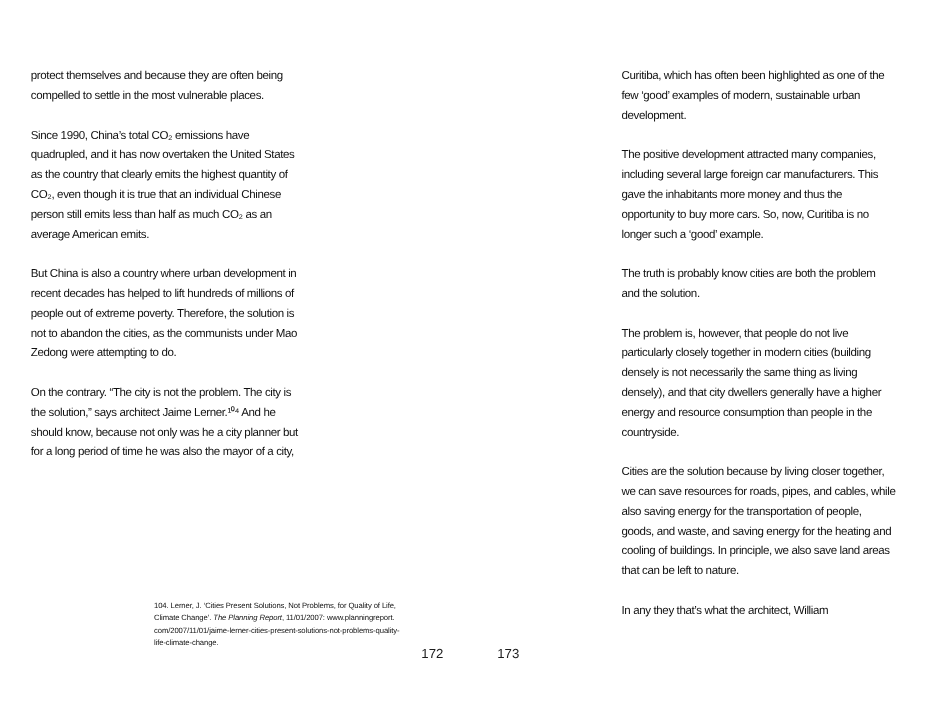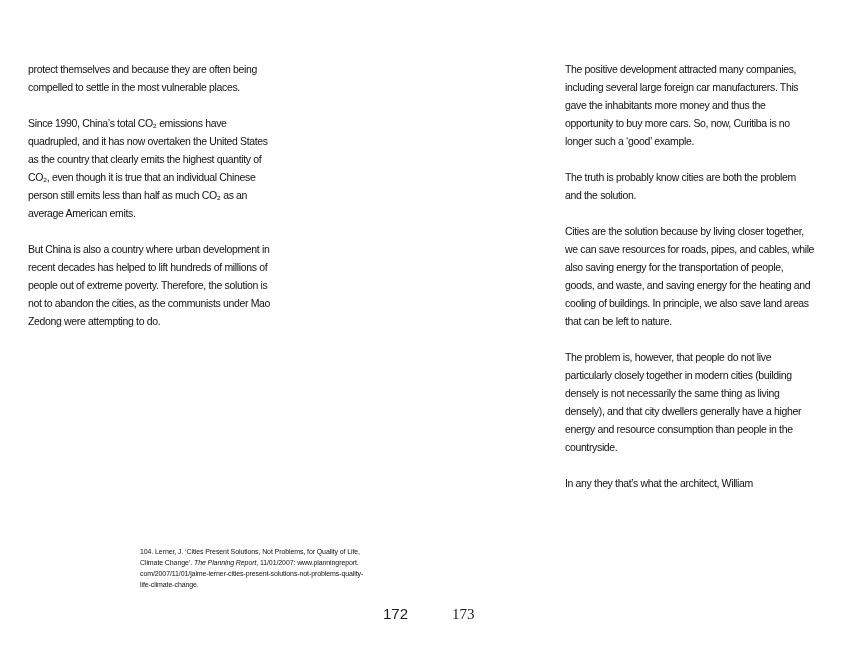--- a/index.html
+++ b/index.html
@@ -28,69 +28,76 @@
     width: 262px;
     color: #111111;
     font-size: 7px;
     line-height: 11px;
     letter-spacing: -0.1px;
   }
   .fn-line { white-space: pre; }
   .italic { font-style: italic; }
   .page-num {
     position: absolute;
-    top: 608px;
+    top: 588px;
     color: #1c1c1c;
-    font-size: 15px;
+    font-size: 12px;
     line-height: 12px;
   }
   .page-num-left  { left: 383px; }
-  .page-num-right { left: 452px; font-family: Liberation Serif, serif; }
+  .page-num-right { left: 452px; }
 </style>
 </head>
 <body>
 
 <div class="spread">
 
   <div class="text-col col-left">
     <div class="para">protect themselves and because they are often being
 compelled to settle in the most vulnerable places.</div>
     <div class="para">Since 1990, China’s total CO₂ emissions have
 quadrupled, and it has now overtaken the United States
 as the country that clearly emits the highest quantity of
 CO₂, even though it is true that an individual Chinese
 person still emits less than half as much CO₂ as an
 average American emits.</div>
     <div class="para">But China is also a country where urban development in
 recent decades has helped to lift hundreds of millions of
 people out of extreme poverty. Therefore, the solution is
 not to abandon the cities, as the communists under Mao
 Zedong were attempting to do.</div>
+    <div class="para">On the contrary. “The city is not the problem. The city is
+the solution,” says architect Jaime Lerner.¹⁰⁴ And he
+should know, because not only was he a city planner but
+for a long period of time he was also the mayor of a city,</div>
   </div>
 
   <div class="text-col col-right">
+    <div class="para">Curitiba, which has often been highlighted as one of the
+few ‘good’ examples of modern, sustainable urban
+development.</div>
     <div class="para">The positive development attracted many companies,
 including several large foreign car manufacturers. This
 gave the inhabitants more money and thus the
 opportunity to buy more cars. So, now, Curitiba is no
 longer such a ‘good’ example.</div>
     <div class="para">The truth is probably know cities are both the problem
 and the solution.</div>
+    <div class="para">The problem is, however, that people do not live
+particularly closely together in modern cities (building
+densely is not necessarily the same thing as living
+densely), and that city dwellers generally have a higher
+energy and resource consumption than people in the
+countryside.</div>
     <div class="para">Cities are the solution because by living closer together,
 we can save resources for roads, pipes, and cables, while
 also saving energy for the transportation of people,
 goods, and waste, and saving energy for the heating and
 cooling of buildings. In principle, we also save land areas
 that can be left to nature.</div>
-    <div class="para">The problem is, however, that people do not live
-particularly closely together in modern cities (building
-densely is not necessarily the same thing as living
-densely), and that city dwellers generally have a higher
-energy and resource consumption than people in the
-countryside.</div>
     <div class="para">In any they that’s what the architect, William</div>
   </div>
 
   <div class="footnote">
     <div class="fn-line"><span>104. Lerner, J. ‘Cities Present Solutions, Not Problems, for Quality of Life,</span></div>
     <div class="fn-line"><span>Climate Change’. </span><span class="italic">The Planning Report</span><span>, 11/01/2007: www.planningreport.</span></div>
     <div class="fn-line"><span>com/2007/11/01/jaime-lerner-cities-present-solutions-not-problems-quality-</span></div>
     <div class="fn-line"><span>life-climate-change.</span></div>
   </div>
 

